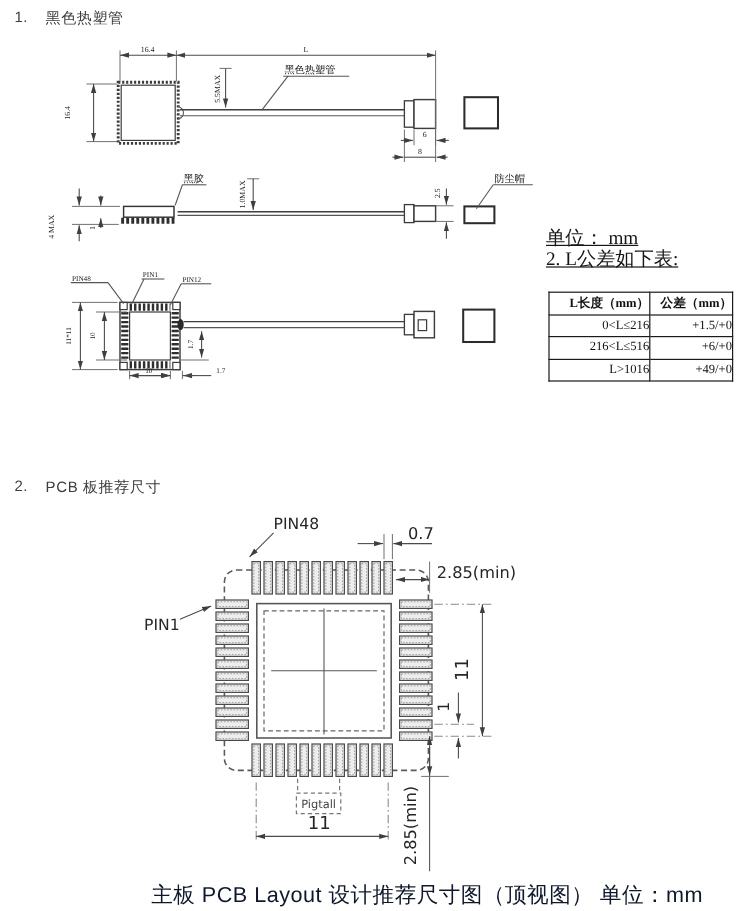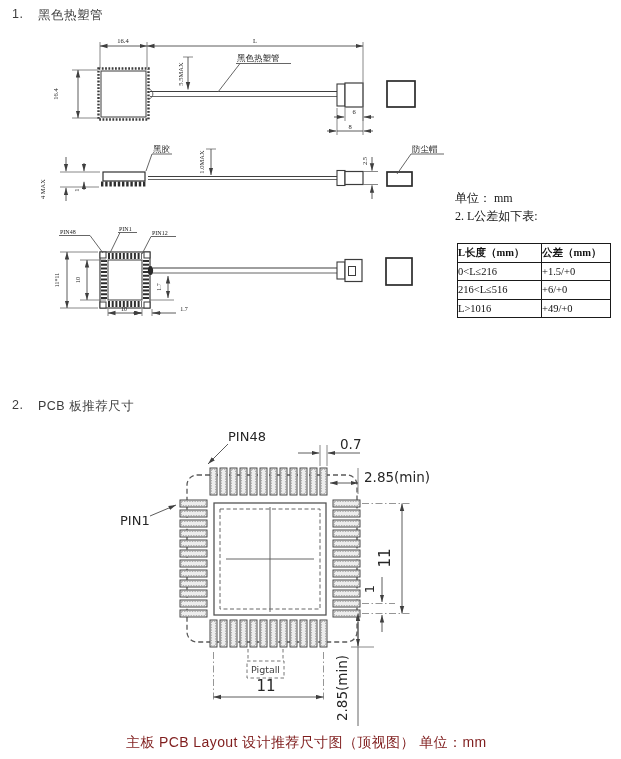--- a/index.html
+++ b/index.html
@@ -4,28 +4,28 @@
 <style>
   html,body{margin:0;padding:0;background:#fff;}
   #page{position:relative;width:621px;height:759px;background:#ffffff;overflow:hidden;
         font-family:"Liberation Sans",sans-serif;color:#3a3a3a;}
   #draw{position:absolute;left:0;top:0;}
   .abs{position:absolute;}
   .h1{display:flex;font-size:12.5px;color:#3d3d3d;letter-spacing:.5px;}
   .h1 .num{width:26px;}
   .note-line{font-size:12.5px;color:#3a3a3a;letter-spacing:.5px;}
   .note-line b{color:#222;}
-  .tolnotes{font-family:"Liberation Serif",serif;font-size:12px;color:#161616;line-height:17.5px;white-space:nowrap;}
+  .tolnotes{font-family:"Liberation Serif",serif;font-size:16px;color:#161616;line-height:17.5px;white-space:nowrap;text-decoration:underline;}
   table.tol{border-collapse:collapse;font-family:"Liberation Serif",serif;color:#111;background:#fff;
             border:1.5px solid #1a1a1a;table-layout:fixed;width:153px;}
-  table.tol td,table.tol th{border:1px solid #1a1a1a;text-align:left;padding:0;height:17.5px;
+  table.tol td,table.tol th{border:1px solid #1a1a1a;text-align:right;padding:0;height:17.5px;
             font-size:10.5px;font-weight:normal;}
   table.tol th{font-weight:bold;font-size:10.5px;}
   table.tol col.c1{width:84px;} table.tol col.c2{width:69px;}
-  .caption{font-size:14px;color:#7f1d1d;letter-spacing:.4px;white-space:nowrap;}
+  .caption{font-size:18px;color:#0f172a;letter-spacing:.4px;white-space:nowrap;}
   
   .ln{stroke:#3f3f3f;stroke-width:1.2;fill:none;}
   .thin{stroke:#555;stroke-width:.9;fill:none;}
   .ext{stroke:#6a6a6a;stroke-width:.8;fill:none;}
   .dim{stroke:#4a4a4a;stroke-width:.9;fill:none;}
   .serr{fill:none;stroke:#3c3c3c;stroke-width:2.4;stroke-dasharray:1.8 1.5;}
   .comb{stroke:#2e2e2e;stroke-width:6;stroke-dasharray:2 1.7;fill:none;}
   .comb2{stroke:#2e2e2e;stroke-width:5;stroke-dasharray:2.4 1.8;fill:none;}
   .pkg{fill:none;stroke:#5a5a5a;stroke-width:1.3;stroke-dasharray:5 3;}
   .idash{fill:none;stroke:#666;stroke-width:1;stroke-dasharray:4 2.5;}

